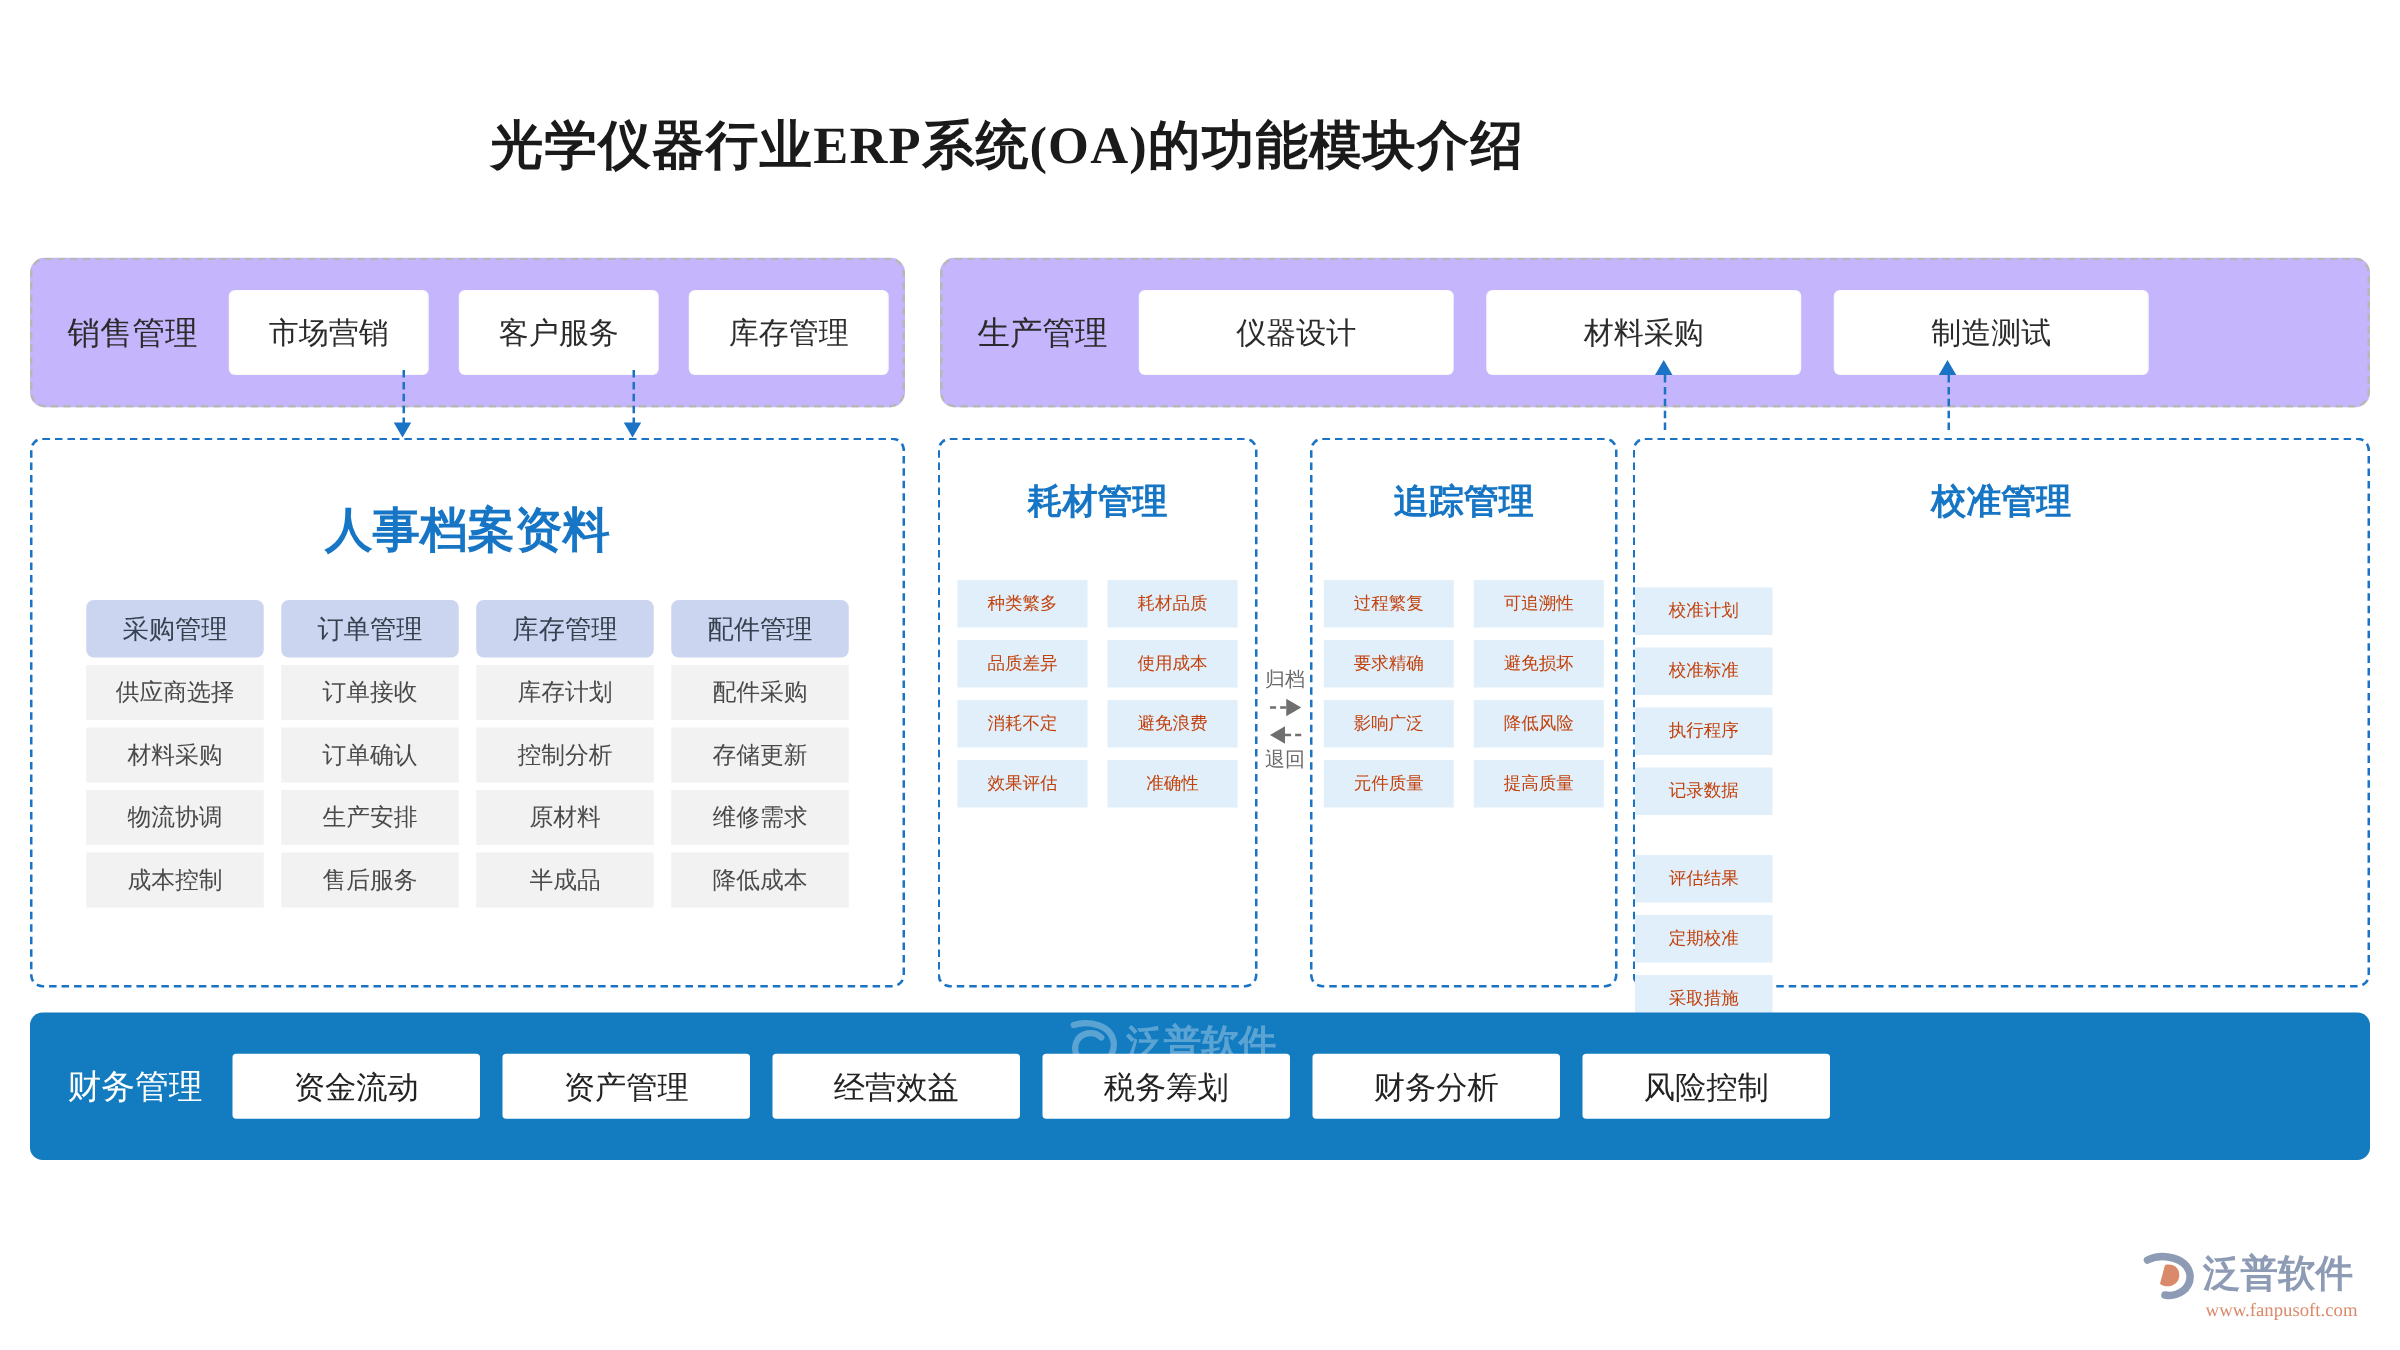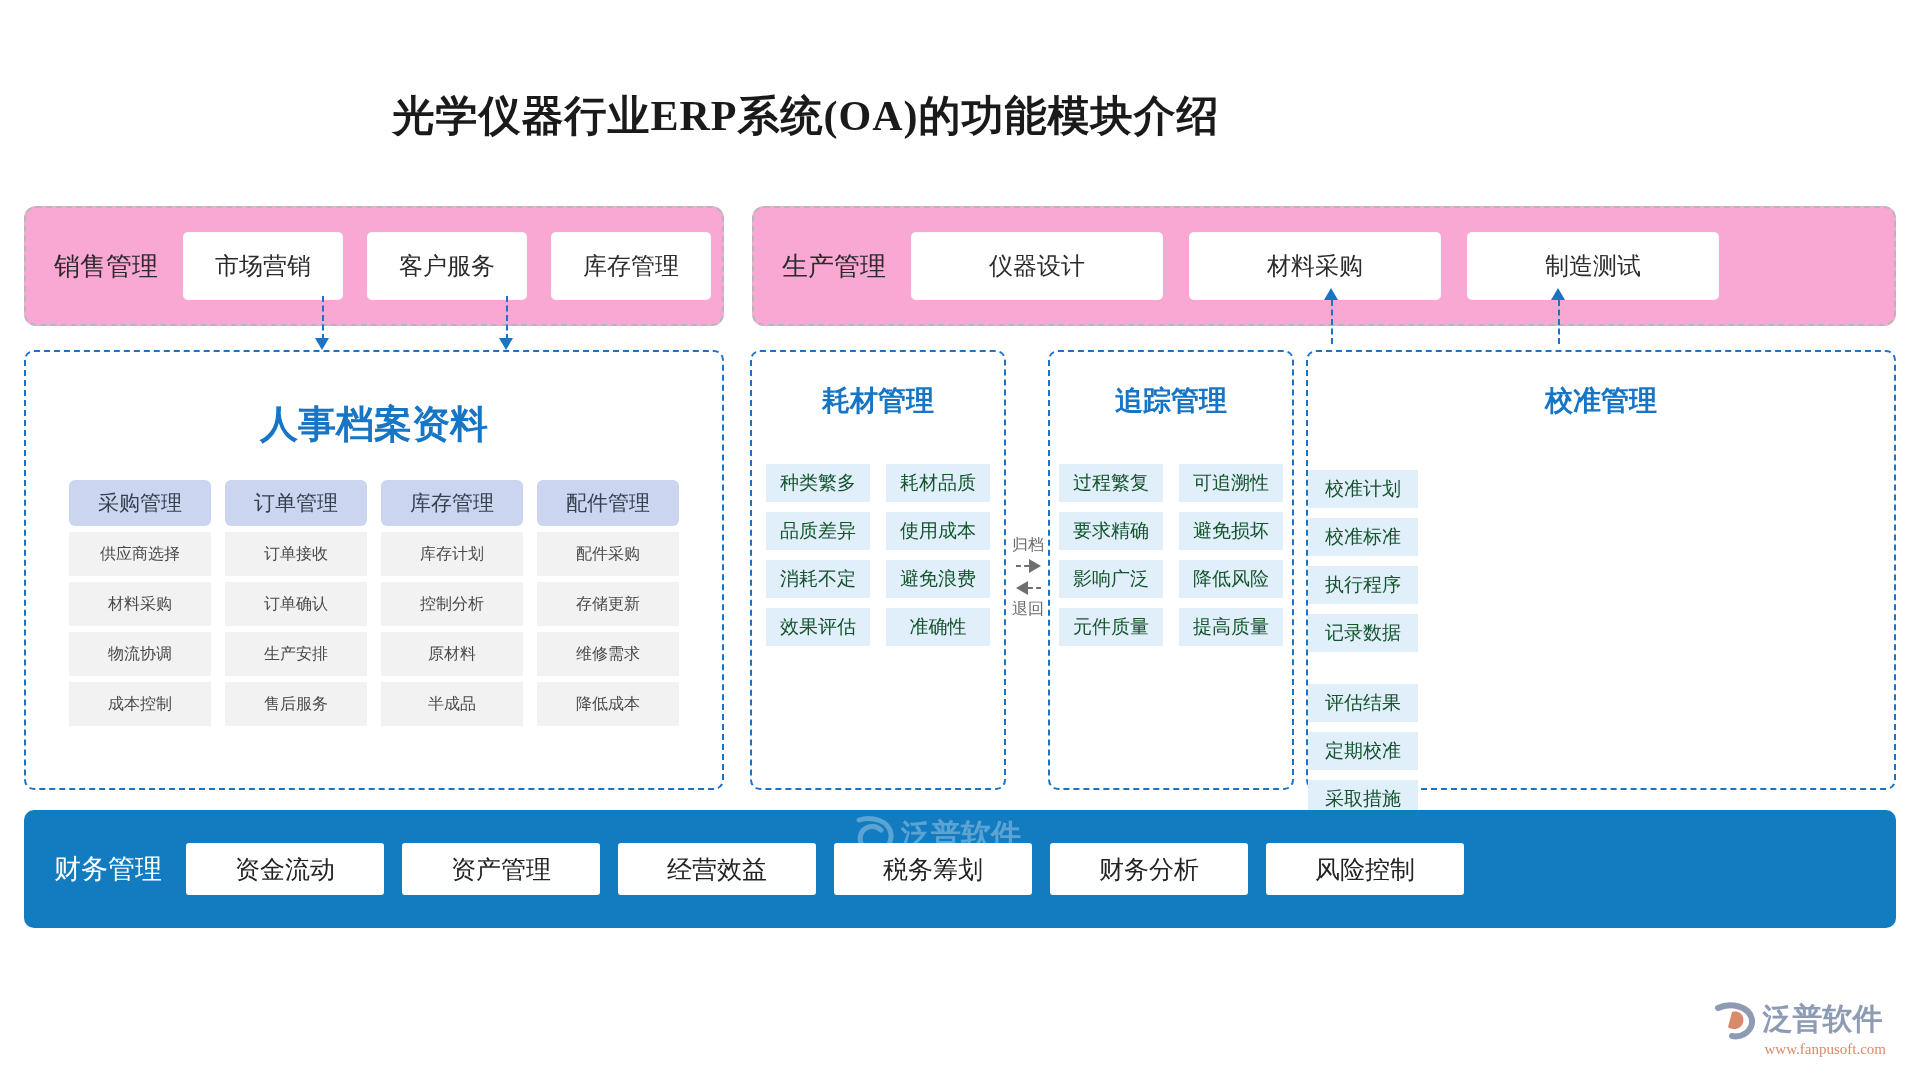--- a/index.html
+++ b/index.html
@@ -27,21 +27,21 @@
     color: #1a1a1a;
     letter-spacing: 1px;
     font-family: "Liberation Serif", "DejaVu Serif", serif;
   }
 
   
   .top-bar {
     position: absolute;
     border: 2px dashed #b7b7b7;
     border-radius: 12px;
-    background: #f9a8d4;
+    background: #c4b5fd;
     display: flex;
     align-items: center;
     box-sizing: border-box;
     text-align: right;
   }
   #sales-bar  { left: 24px;  top: 206px; width: 700px; height: 120px; }
   #prod-bar   { left: 752px; top: 206px; width: 1144px; height: 120px; }
 
   .bar-label {
     font-size: 26px;
@@ -105,39 +105,39 @@
     display: flex; align-items: center; justify-content: center;
     font-size: 21px;
     color: #36404e;
     margin-bottom: 6px;
     font-family: "Liberation Serif", "DejaVu Serif", serif;
   }
   .hr-cell {
     background: #f2f2f2;
     height: 44px;
     display: flex; align-items: center; justify-content: center;
-    font-size: 16px;
+    font-size: 19px;
     color: #4a4a4a;
     margin-bottom: 6px;
     font-family: "Liberation Serif", "DejaVu Serif", serif;
   }
 
   
   .tag-grid {
     display: flex;
     justify-content: center;
     gap: 16px;
     margin-top: 44px;
   }
   #panel-cal .tag-grid { gap: 22px; margin-top: 50px; flex-direction: column; }
   .tag-col { display: flex; flex-direction: column; }
   .tag {
     background: #e1effa;
-    color: #14532d;
-    font-size: 19px;
+    color: #c2410c;
+    font-size: 14px;
     height: 38px;
     width: 104px;
     display: flex; align-items: center; justify-content: center;
     margin-bottom: 10px;
     font-family: "Liberation Serif", "DejaVu Serif", serif;
   }
   #panel-cal .tag { width: 110px; }
 
   
   #finance-bar {

